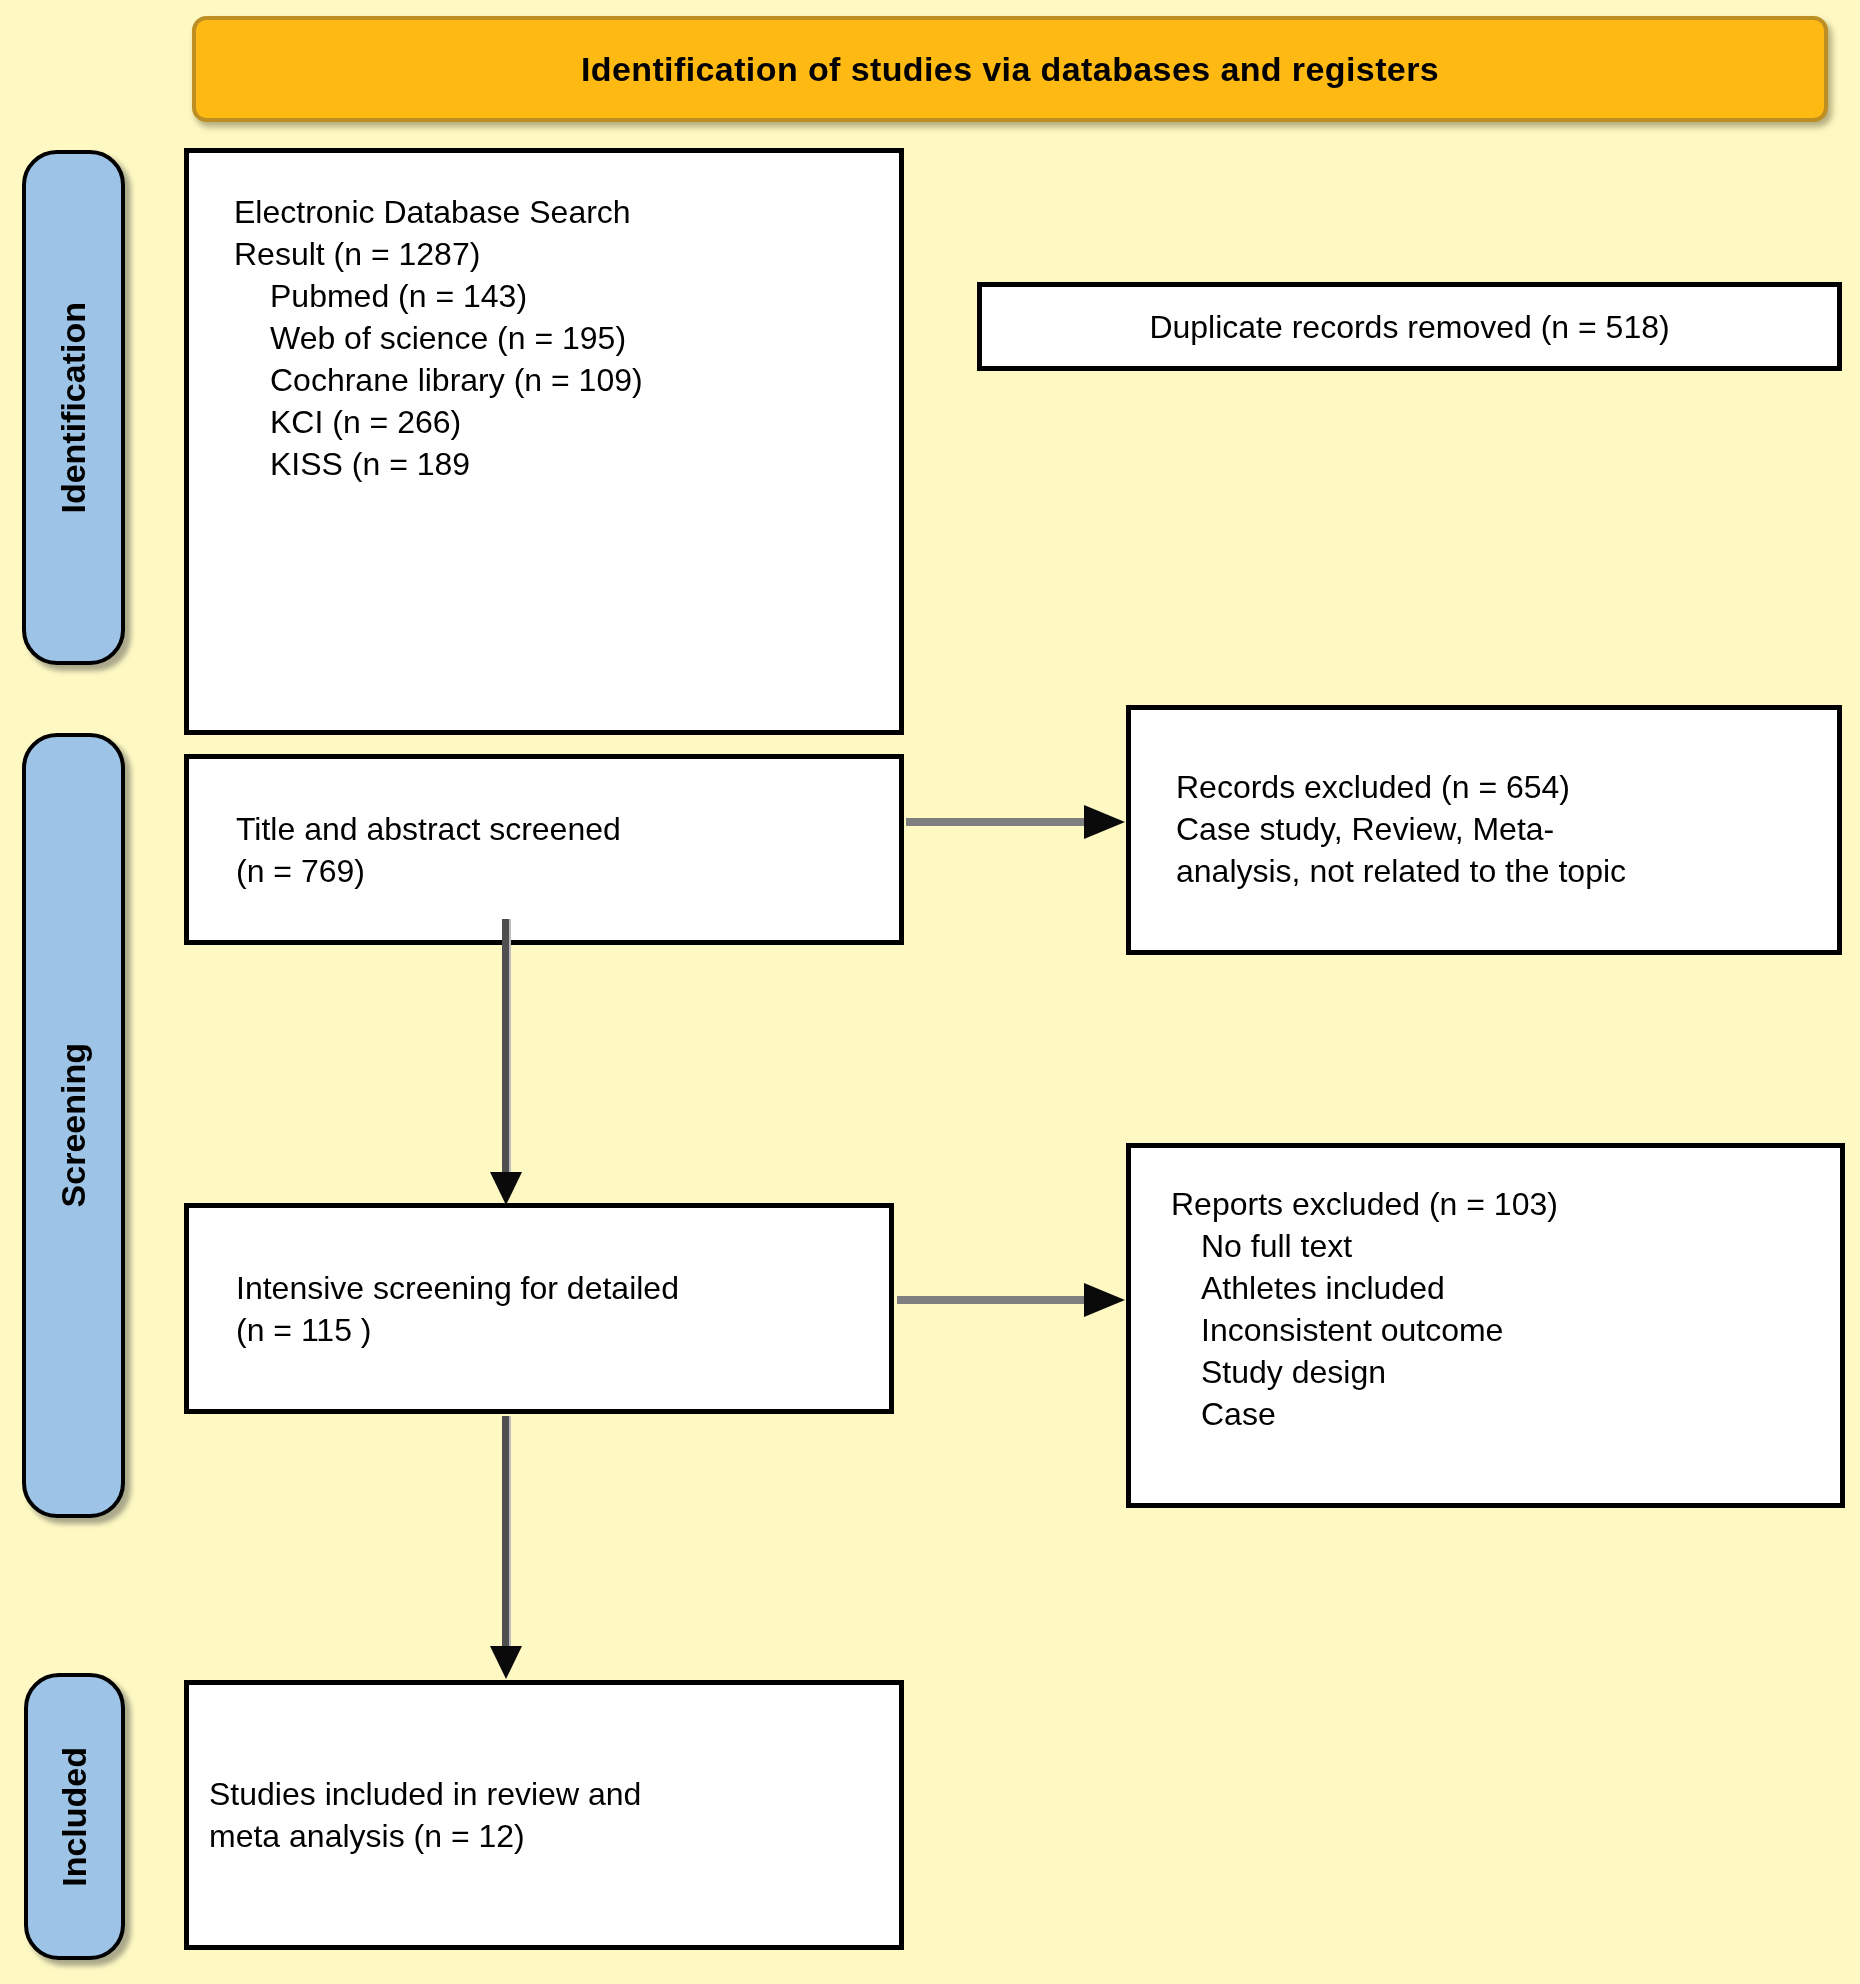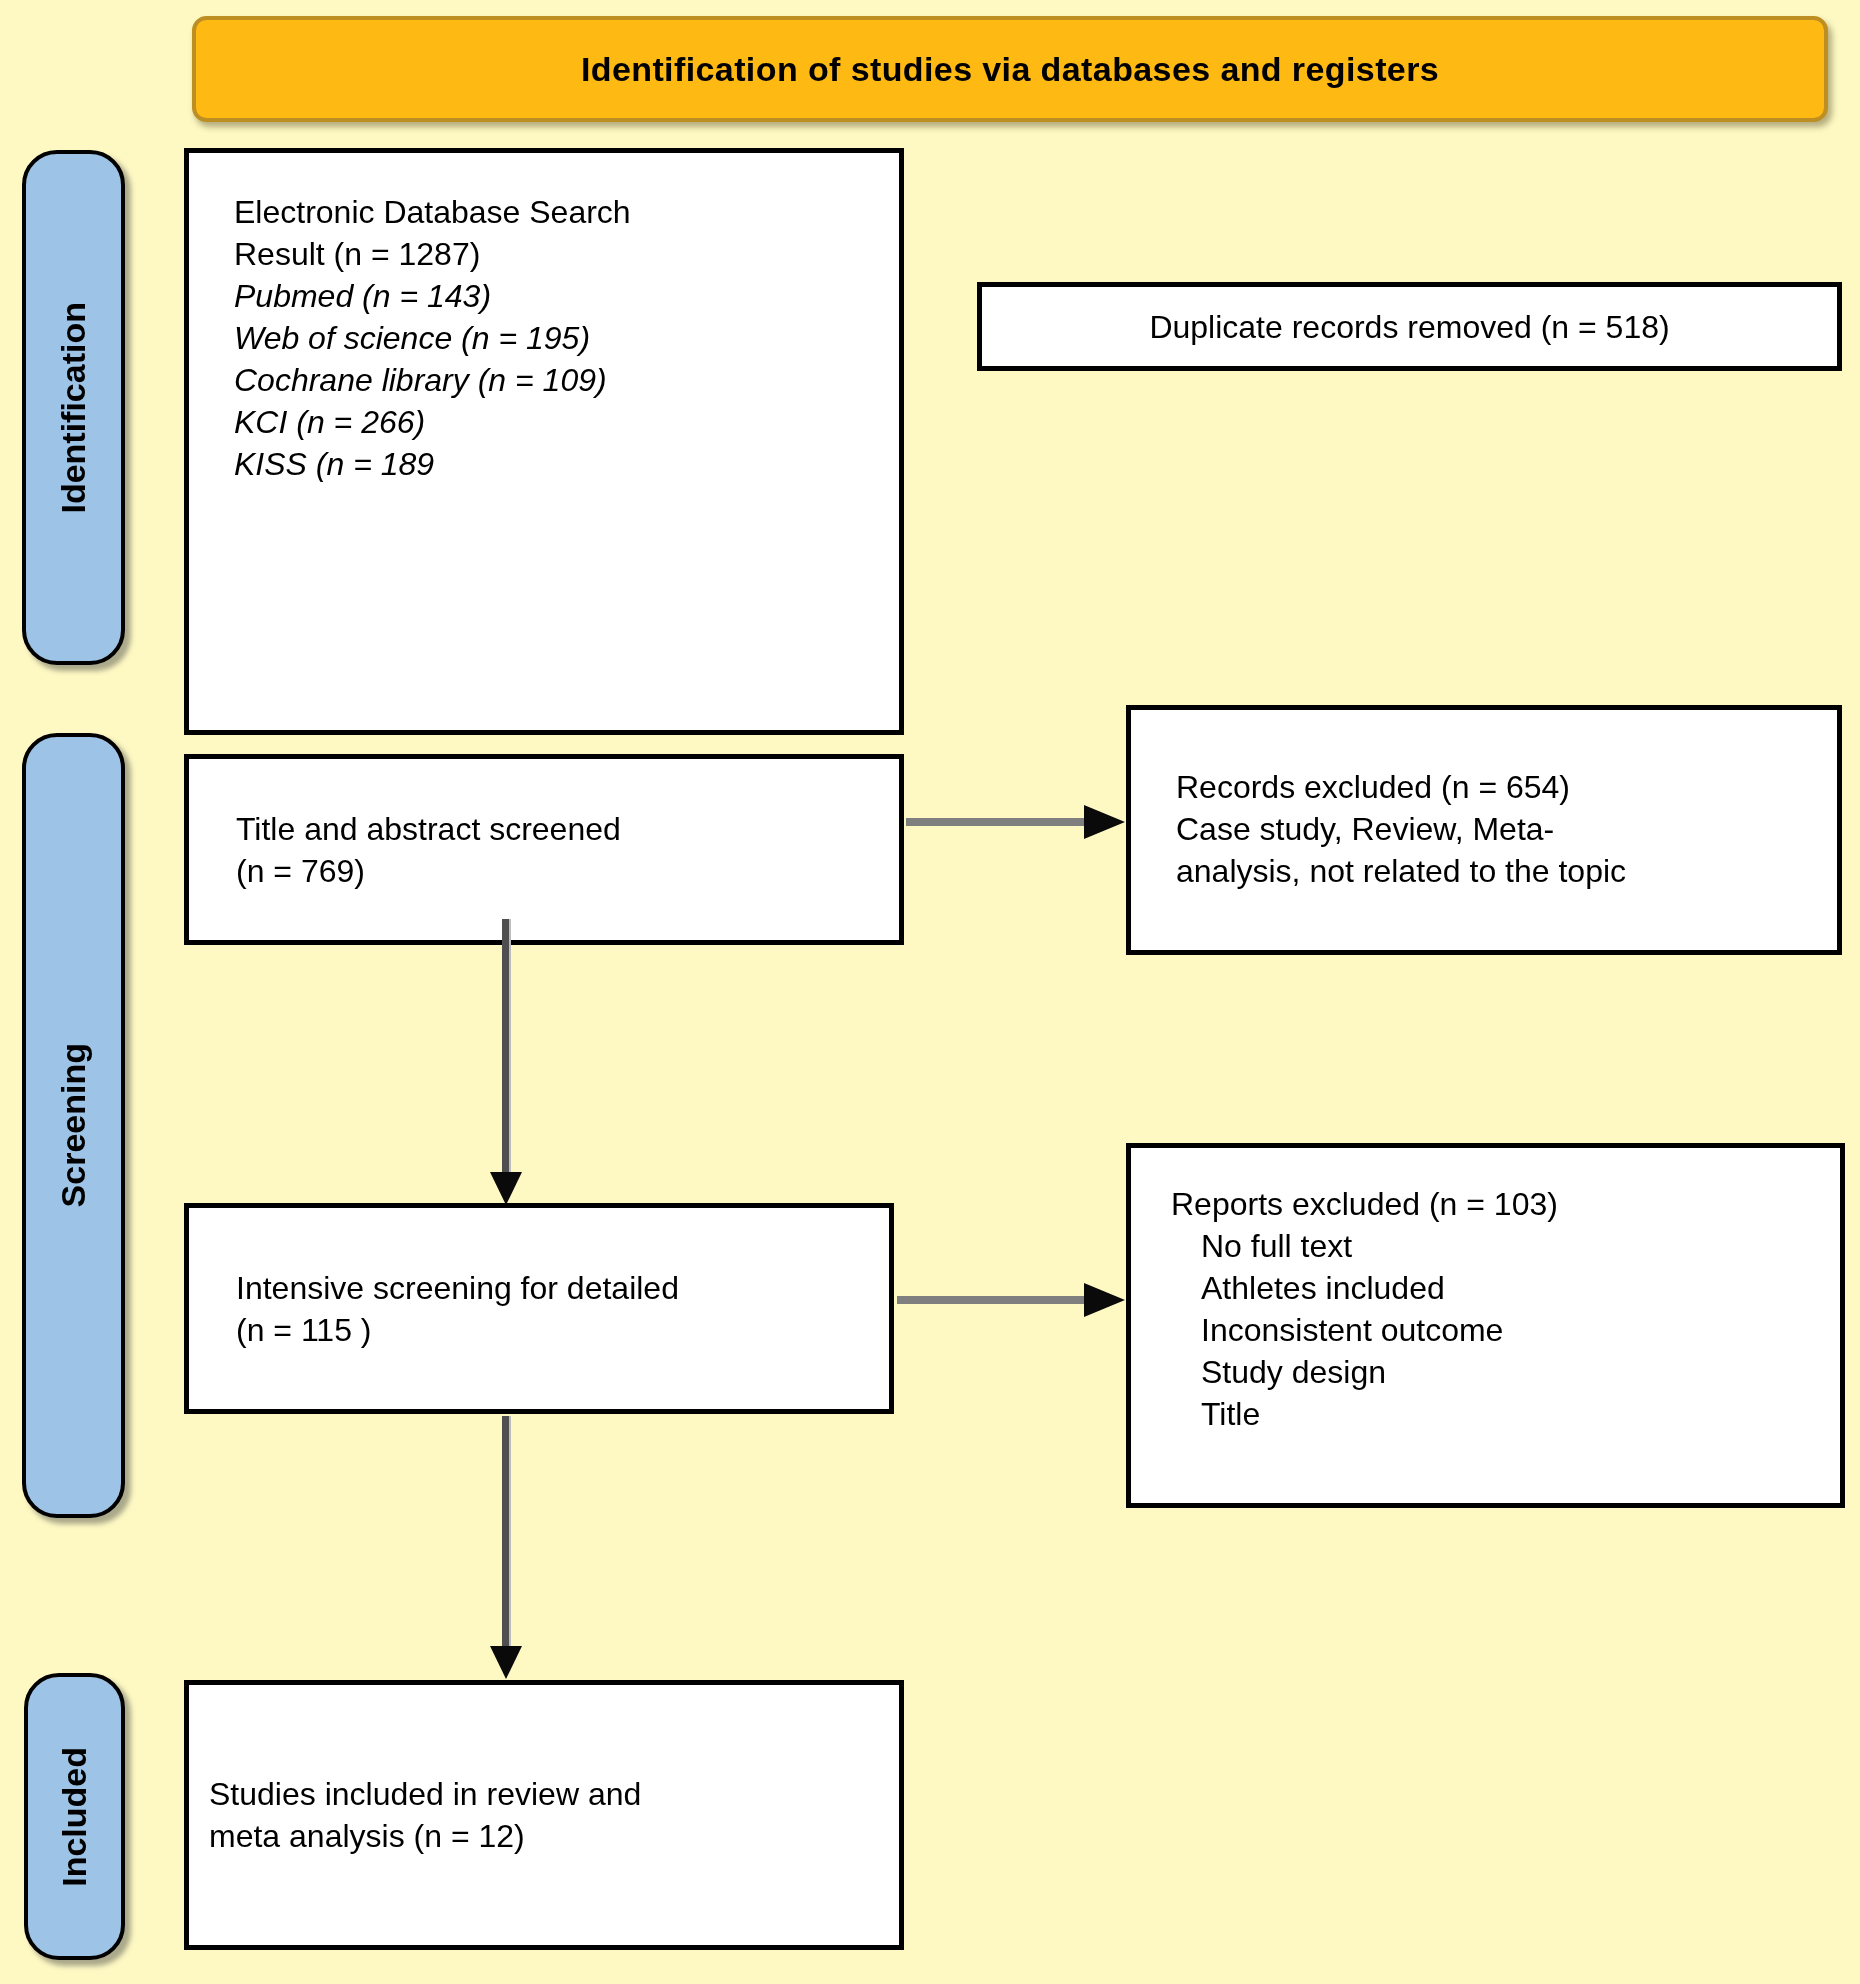--- a/index.html
+++ b/index.html
@@ -43,21 +43,21 @@
   #pill-included{left:24px;top:1673px;width:101px;height:287px;}
   
   .wbox{
     position:absolute;
     background:#ffffff;
     border:5px solid #000;
     box-sizing:border-box;
     font-size:32px;line-height:42px;
   }
   #box-database{left:184px;top:148px;width:720px;height:587px;padding:38px 1px 0 45px;}
-  #box-database .sub{font-style:italic;}
+  #box-database .sub{margin-left:36px;}
   #box-duplicates{left:977px;top:282px;width:865px;height:89px;
     display:flex;align-items:center;justify-content:center;}
   #box-title-abstract{left:184px;top:726px;width:720px;height:191px;
     display:flex;flex-direction:column;justify-content:center;padding-left:47px;margin-top:28px;}
   #box-records-excluded{left:1126px;top:705px;width:716px;height:250px;padding:56px 14.5px 0 45px;}
   #box-intensive{left:184px;top:1203px;width:710px;height:211px;
     display:flex;flex-direction:column;justify-content:center;padding-left:47px;}
   #box-reports-excluded{left:1126px;top:1143px;width:719px;height:365px;padding:35px 14.5px 0 40px;}
   #box-reports-excluded .sub{margin-left:30px;}
   #box-studies-included{left:184px;top:1680px;width:720px;height:270px;
@@ -134,21 +134,21 @@
     <div>Intensive screening for detailed</div>
     <div>(n = 115 )</div>
   </div>
 
   <div class="wbox" id="box-reports-excluded">
     <div>Reports excluded (n = 103)</div>
     <div class="sub">No full text</div>
     <div class="sub">Athletes included</div>
     <div class="sub">Inconsistent outcome</div>
     <div class="sub">Study design</div>
-    <div class="sub">Title</div>
+    <div class="sub">Case</div>
   </div>
 
   <div class="wbox" id="box-studies-included">
     <div>Studies included in review and</div>
     <div>meta analysis (n = 12)</div>
   </div>
 
   <div class="shaft-h" id="arrow-h1-shaft"></div>
   <div class="head-right" id="arrow-h1-head"></div>
 

